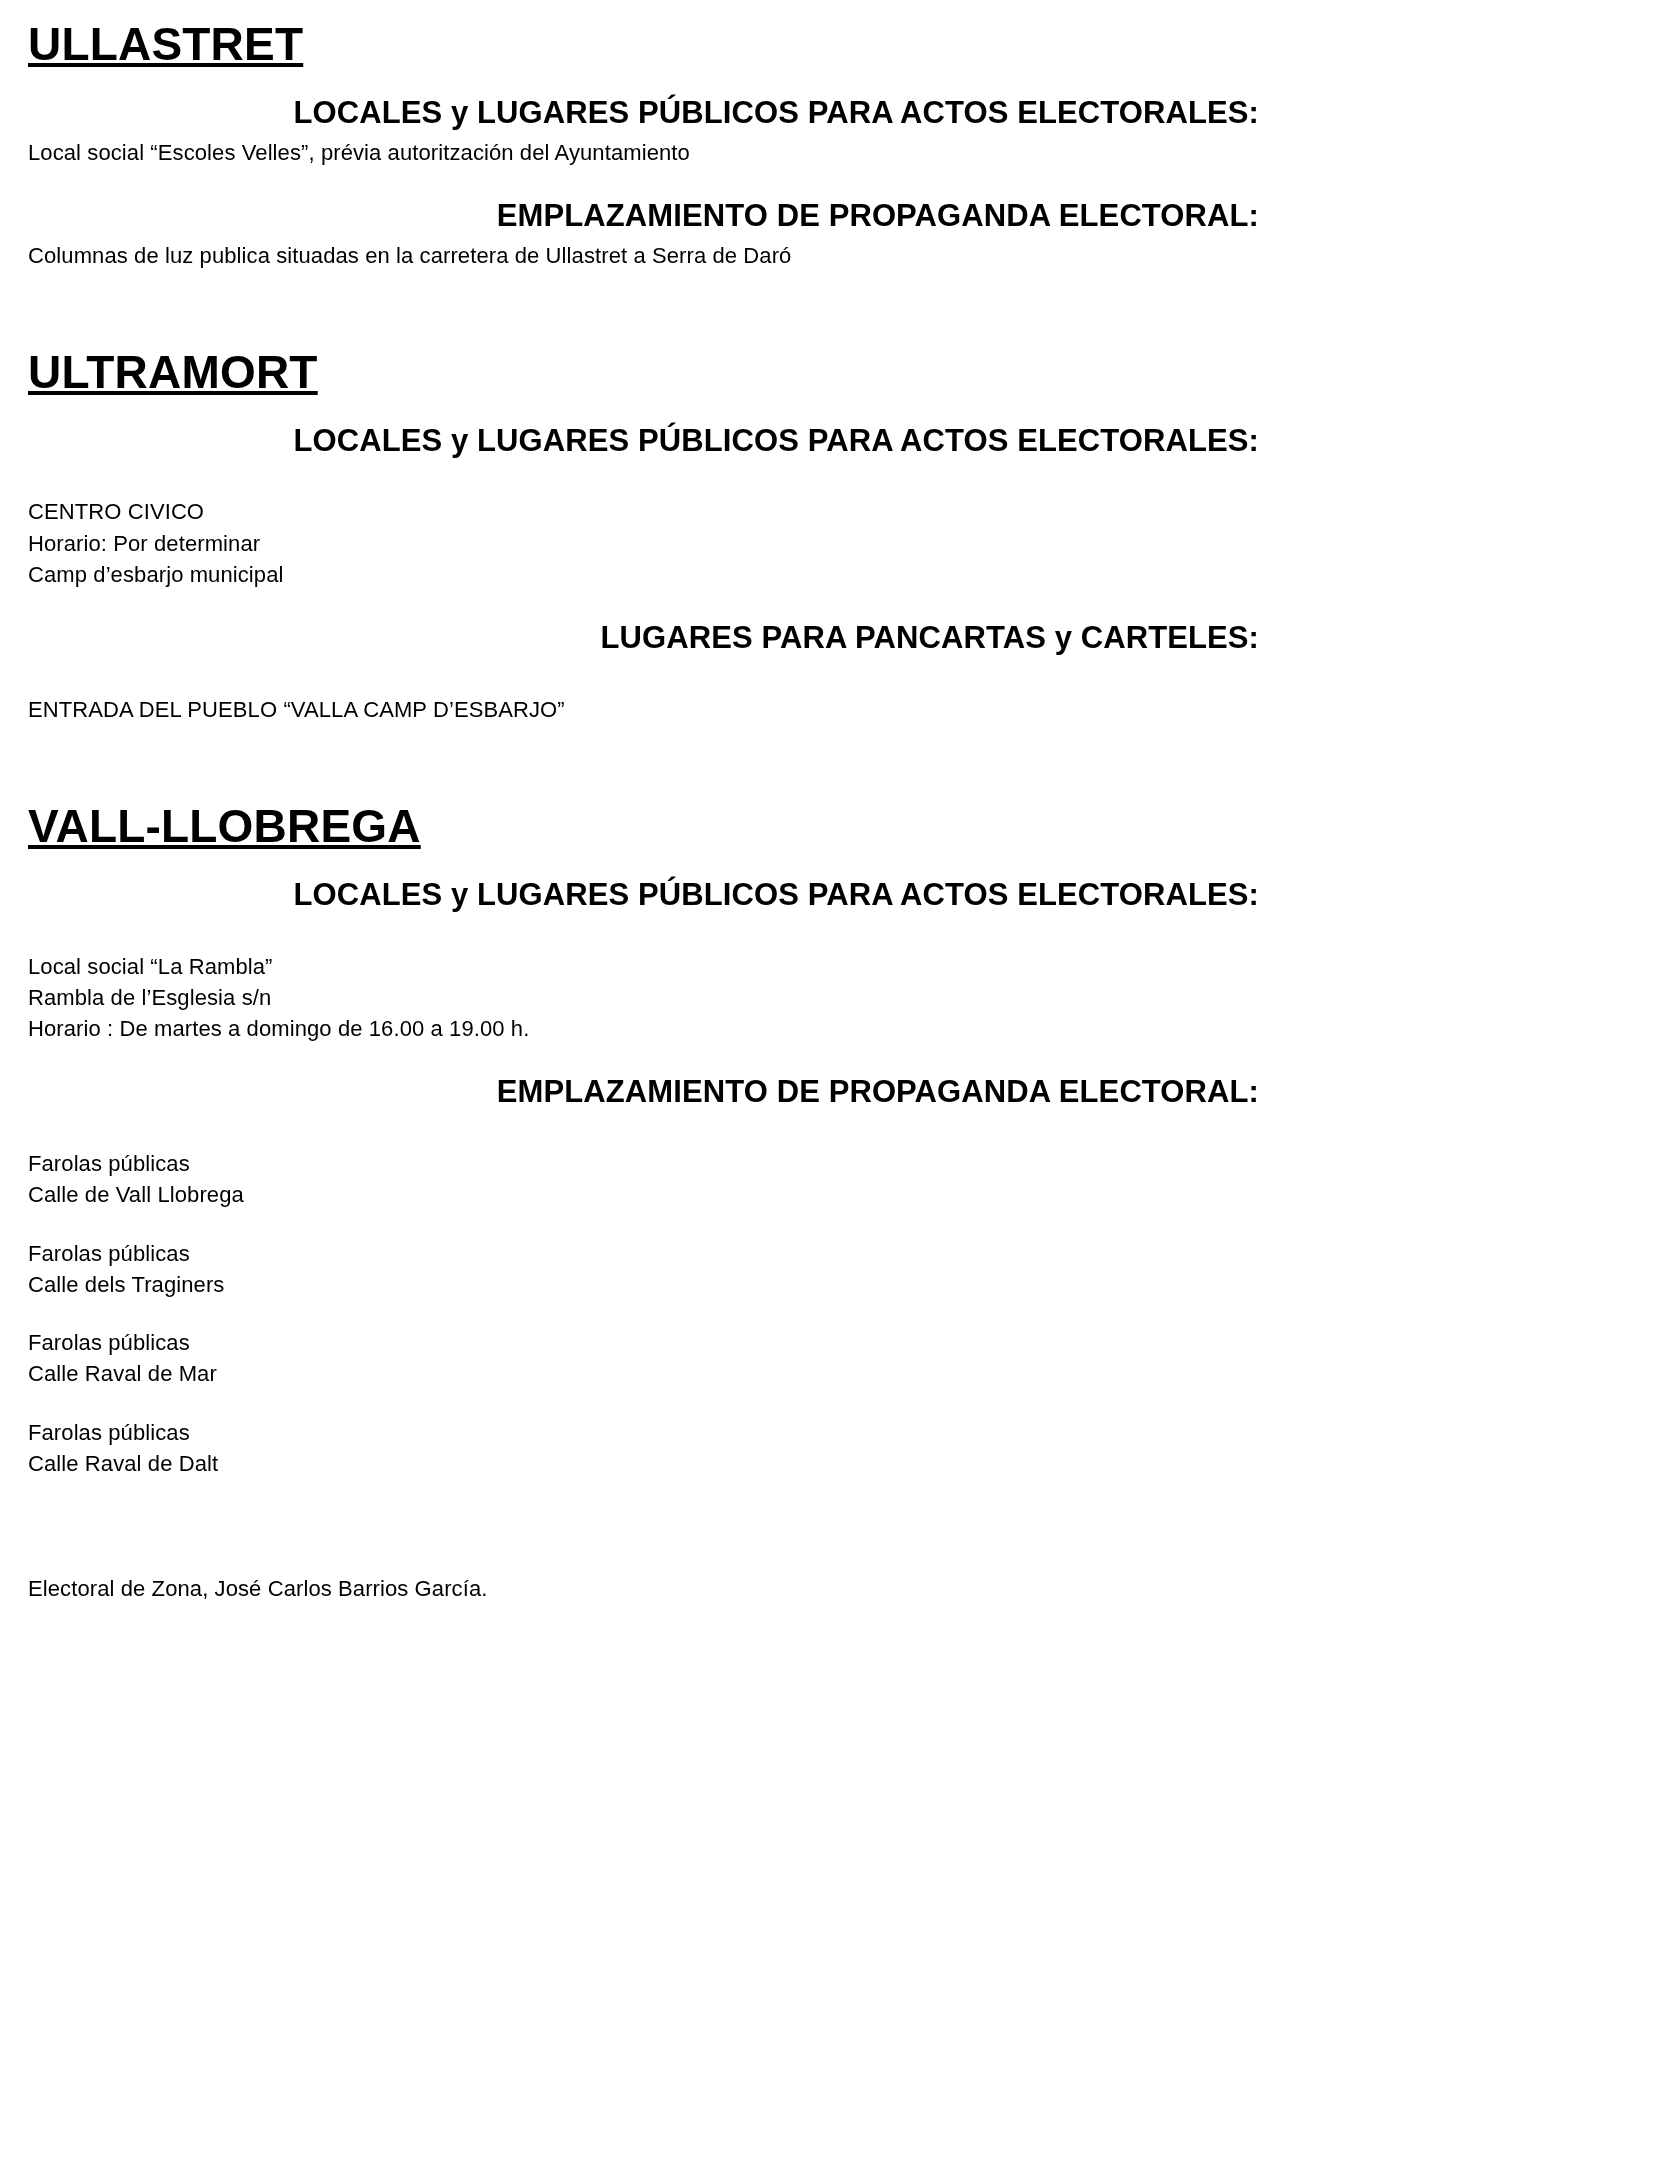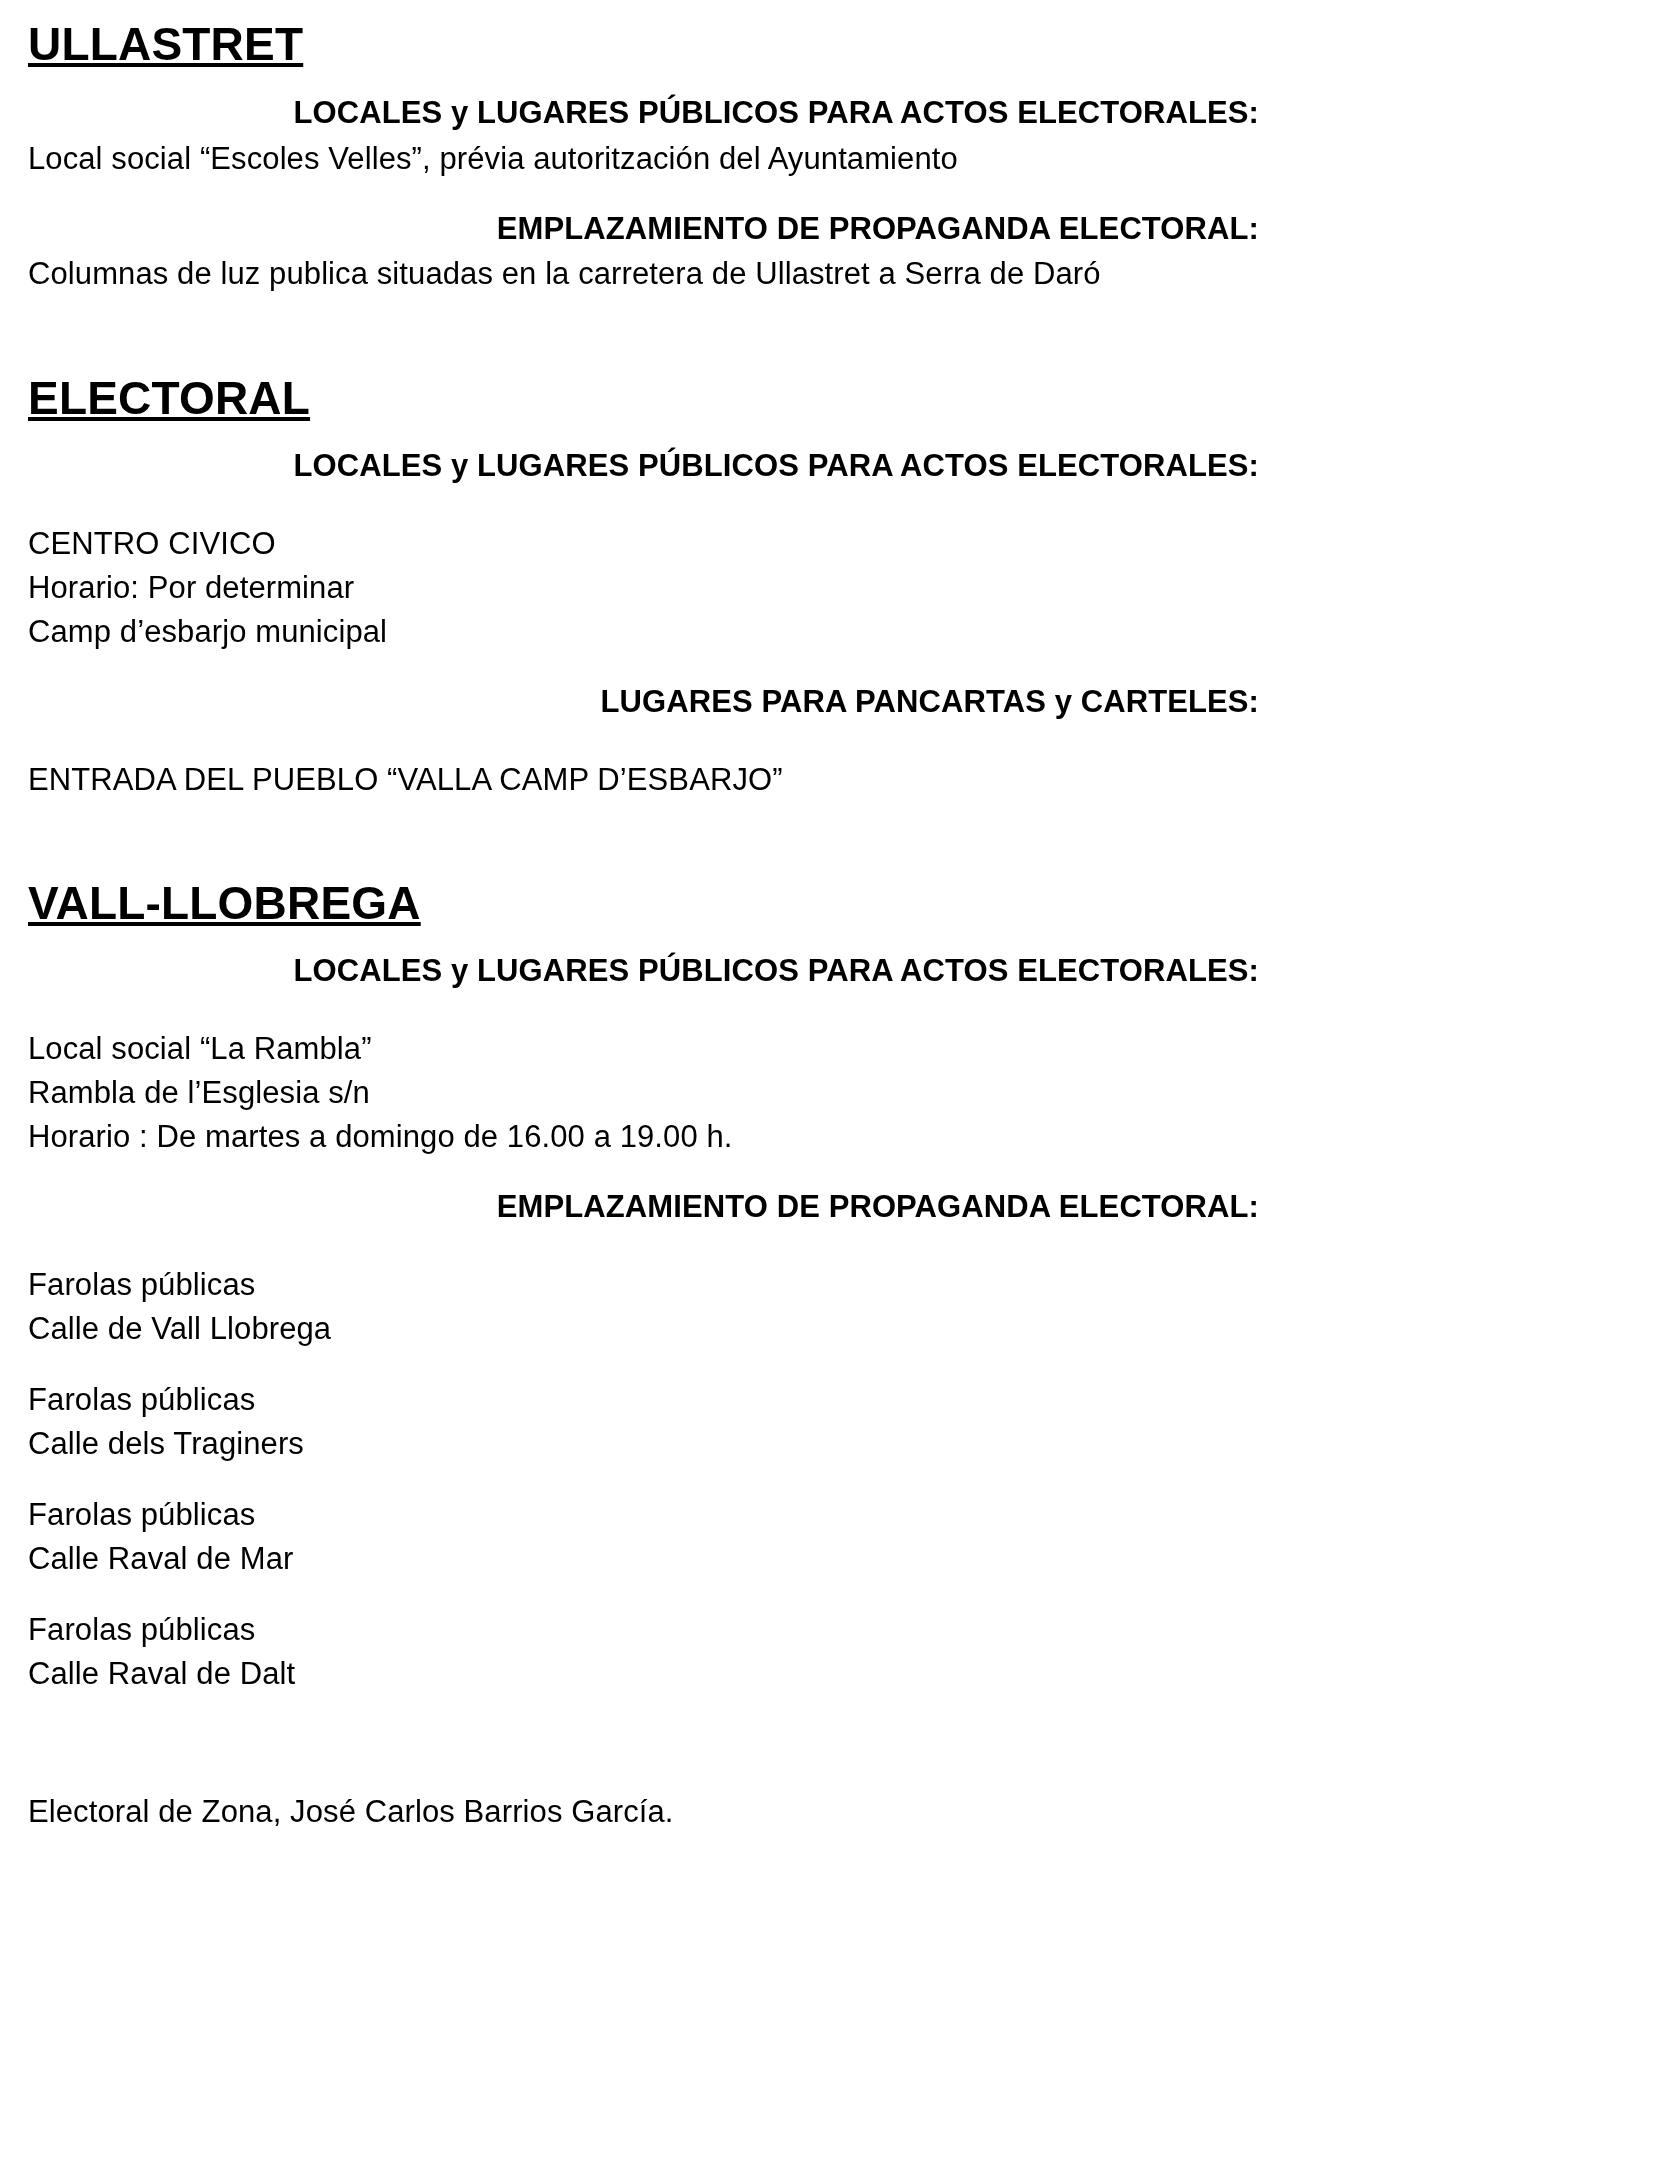--- a/index.html
+++ b/index.html
@@ -40,21 +40,21 @@
     letter-spacing: 0.1px;
     text-align: right;
   }
   .section-heading.spaced-below {
     margin-bottom: 35px;
   }
   .section-heading.tight-below {
     margin-bottom: 3.1px;
   }
   .body-line {
-    font-size: 31px;
+    font-size: 22px;
     font-weight: normal;
     line-height: 1.42;
     margin: 0;
     letter-spacing: 0.1px;
   }
   .gap-sm { height: 27px; }
   .gap-xl { height: 76px; }
   .para-block {
     margin: 0 0 0 0;
   }
@@ -81,21 +81,21 @@
 
     <div class="section">
       <p class="section-heading tight-below">EMPLAZAMIENTO DE PROPAGANDA ELECTORAL:</p>
       <p class="body-line">Columnas de luz publica situadas en la carretera de Ullastret a Serra de Daró</p>
     </div>
   </section>
 
   <div class="gap-xl"></div>
 
   <section class="municipality">
-    <h1 class="muni-title">ELECTORAL</h1>
+    <h1 class="muni-title">ULTRAMORT</h1>
 
     <div class="section">
       <p class="section-heading spaced-below">LOCALES y LUGARES PÚBLICOS PARA ACTOS ELECTORALES:</p>
       <p class="body-line">CENTRO CIVICO</p>
       <p class="body-line">Horario: Por determinar</p>
       <p class="body-line">Camp d’esbarjo municipal</p>
     </div>
 
     <div class="gap-sm"></div>
 

